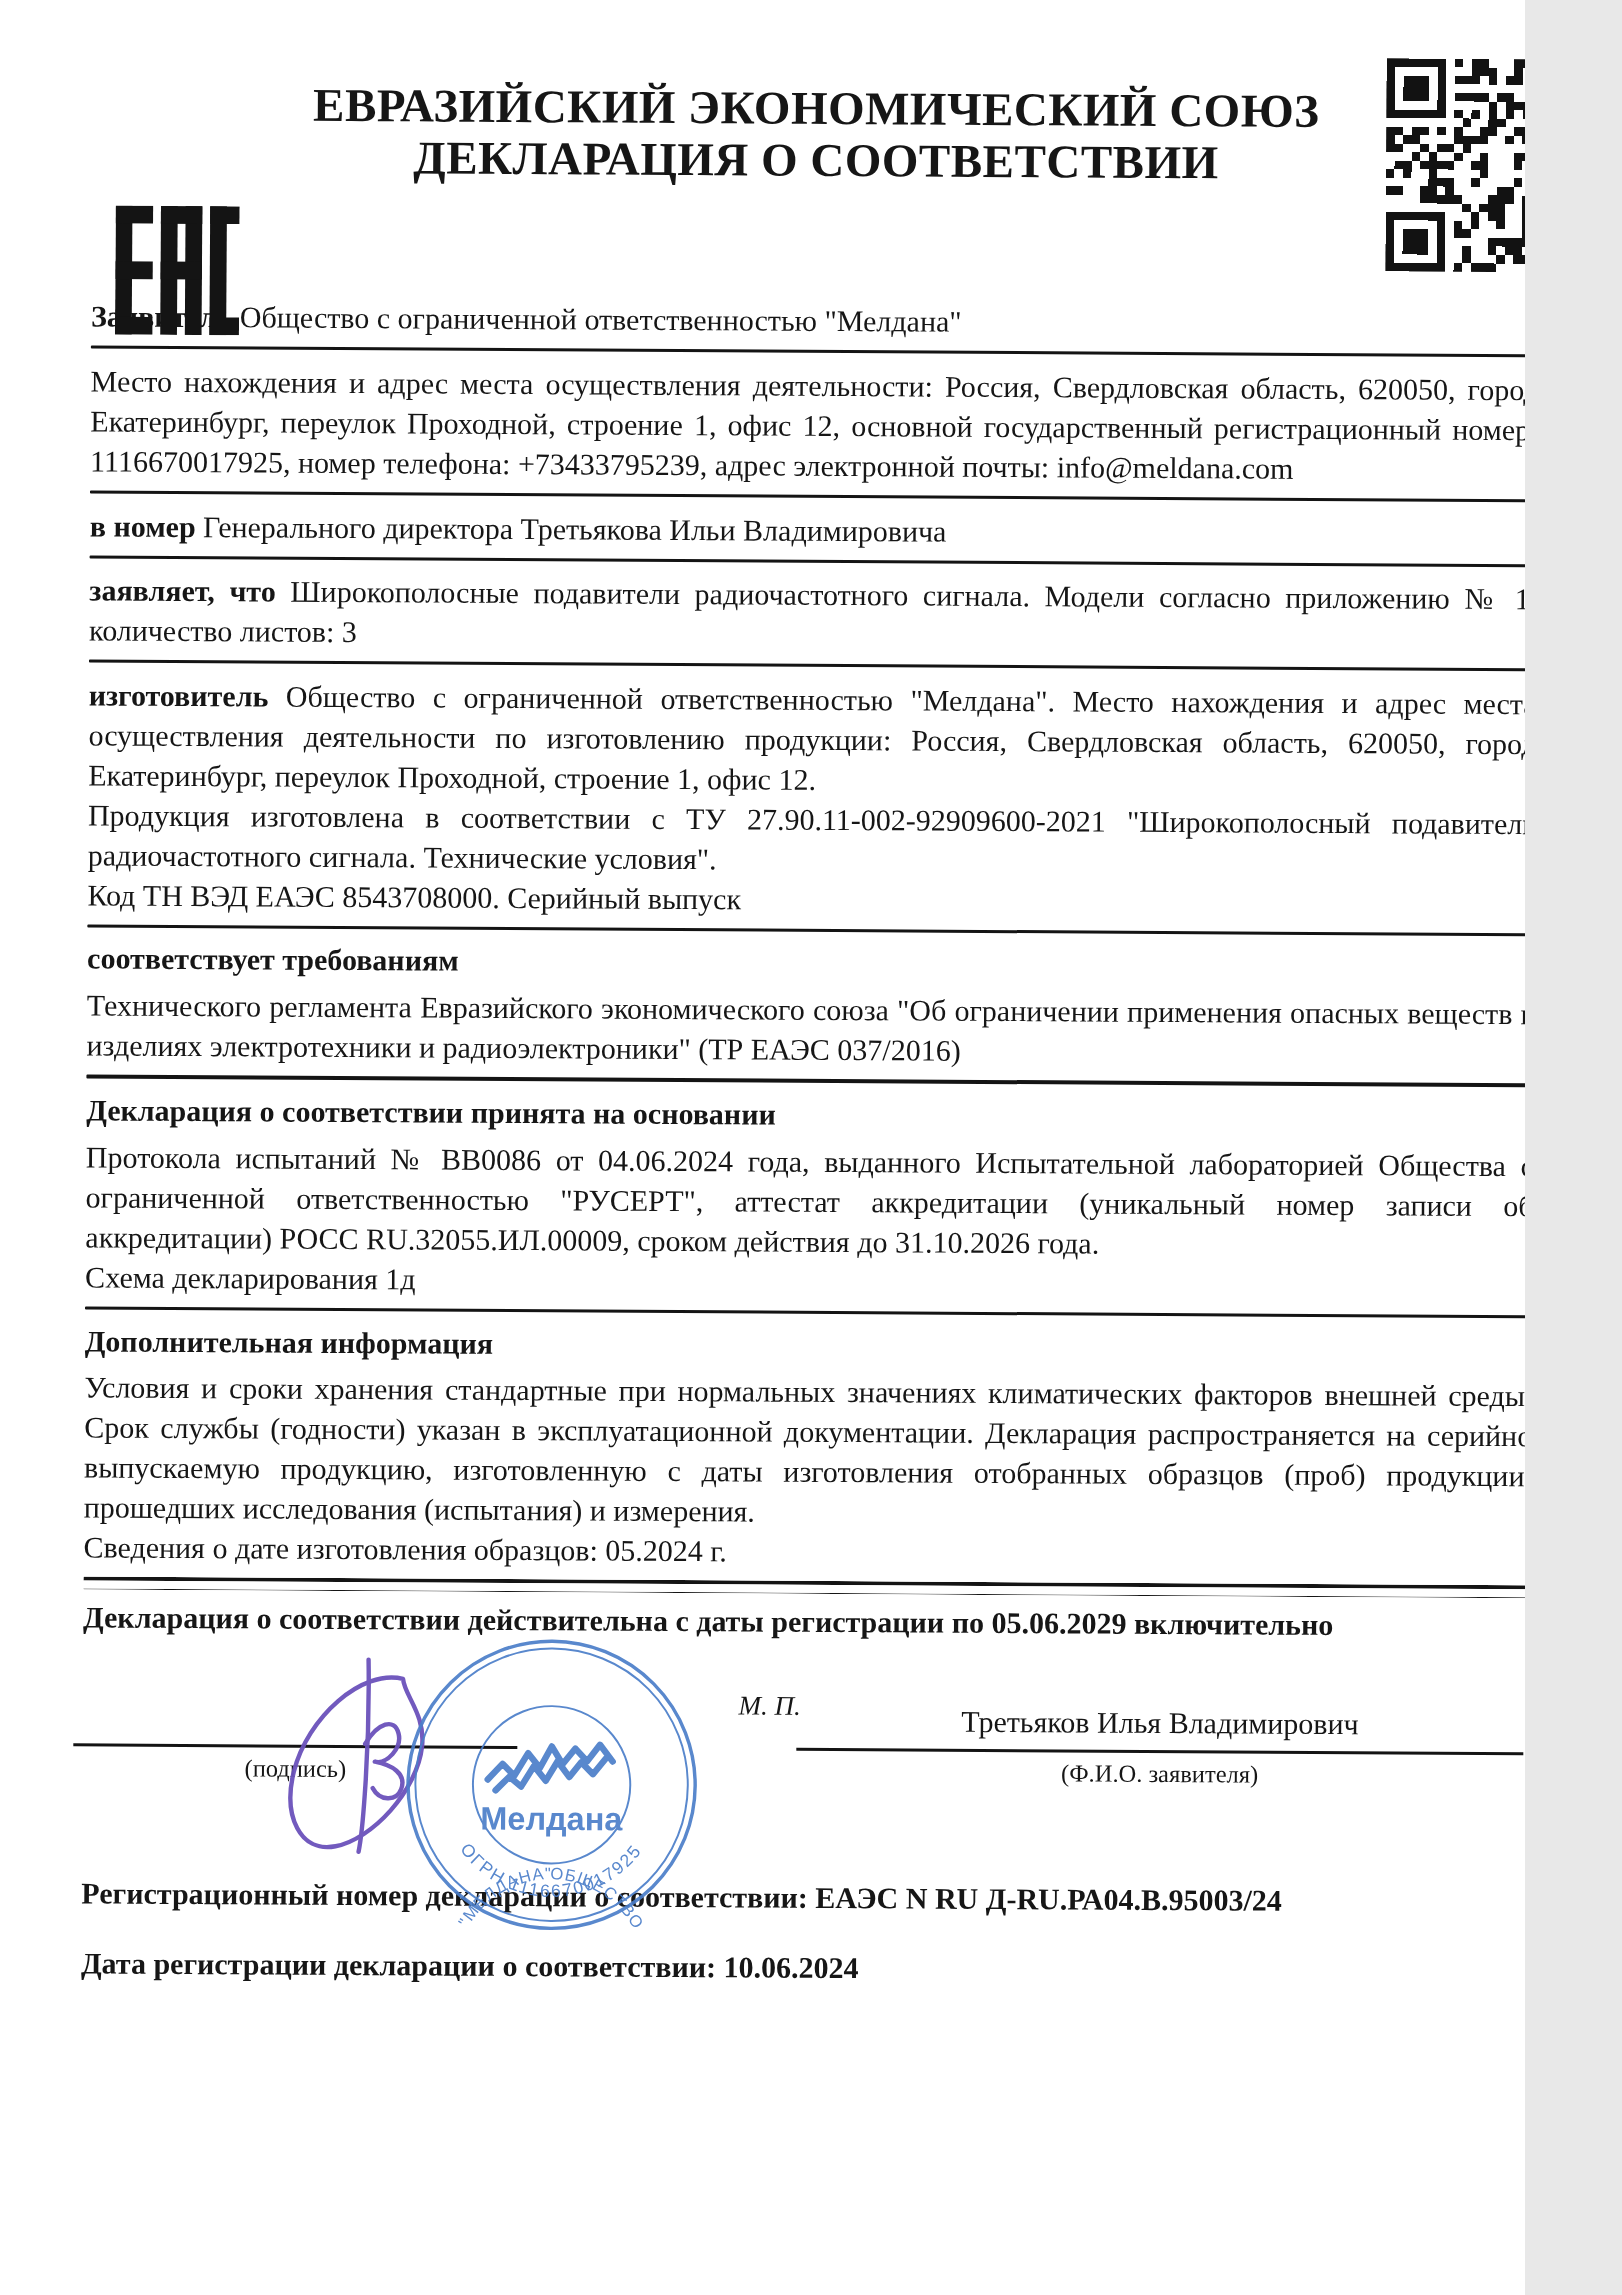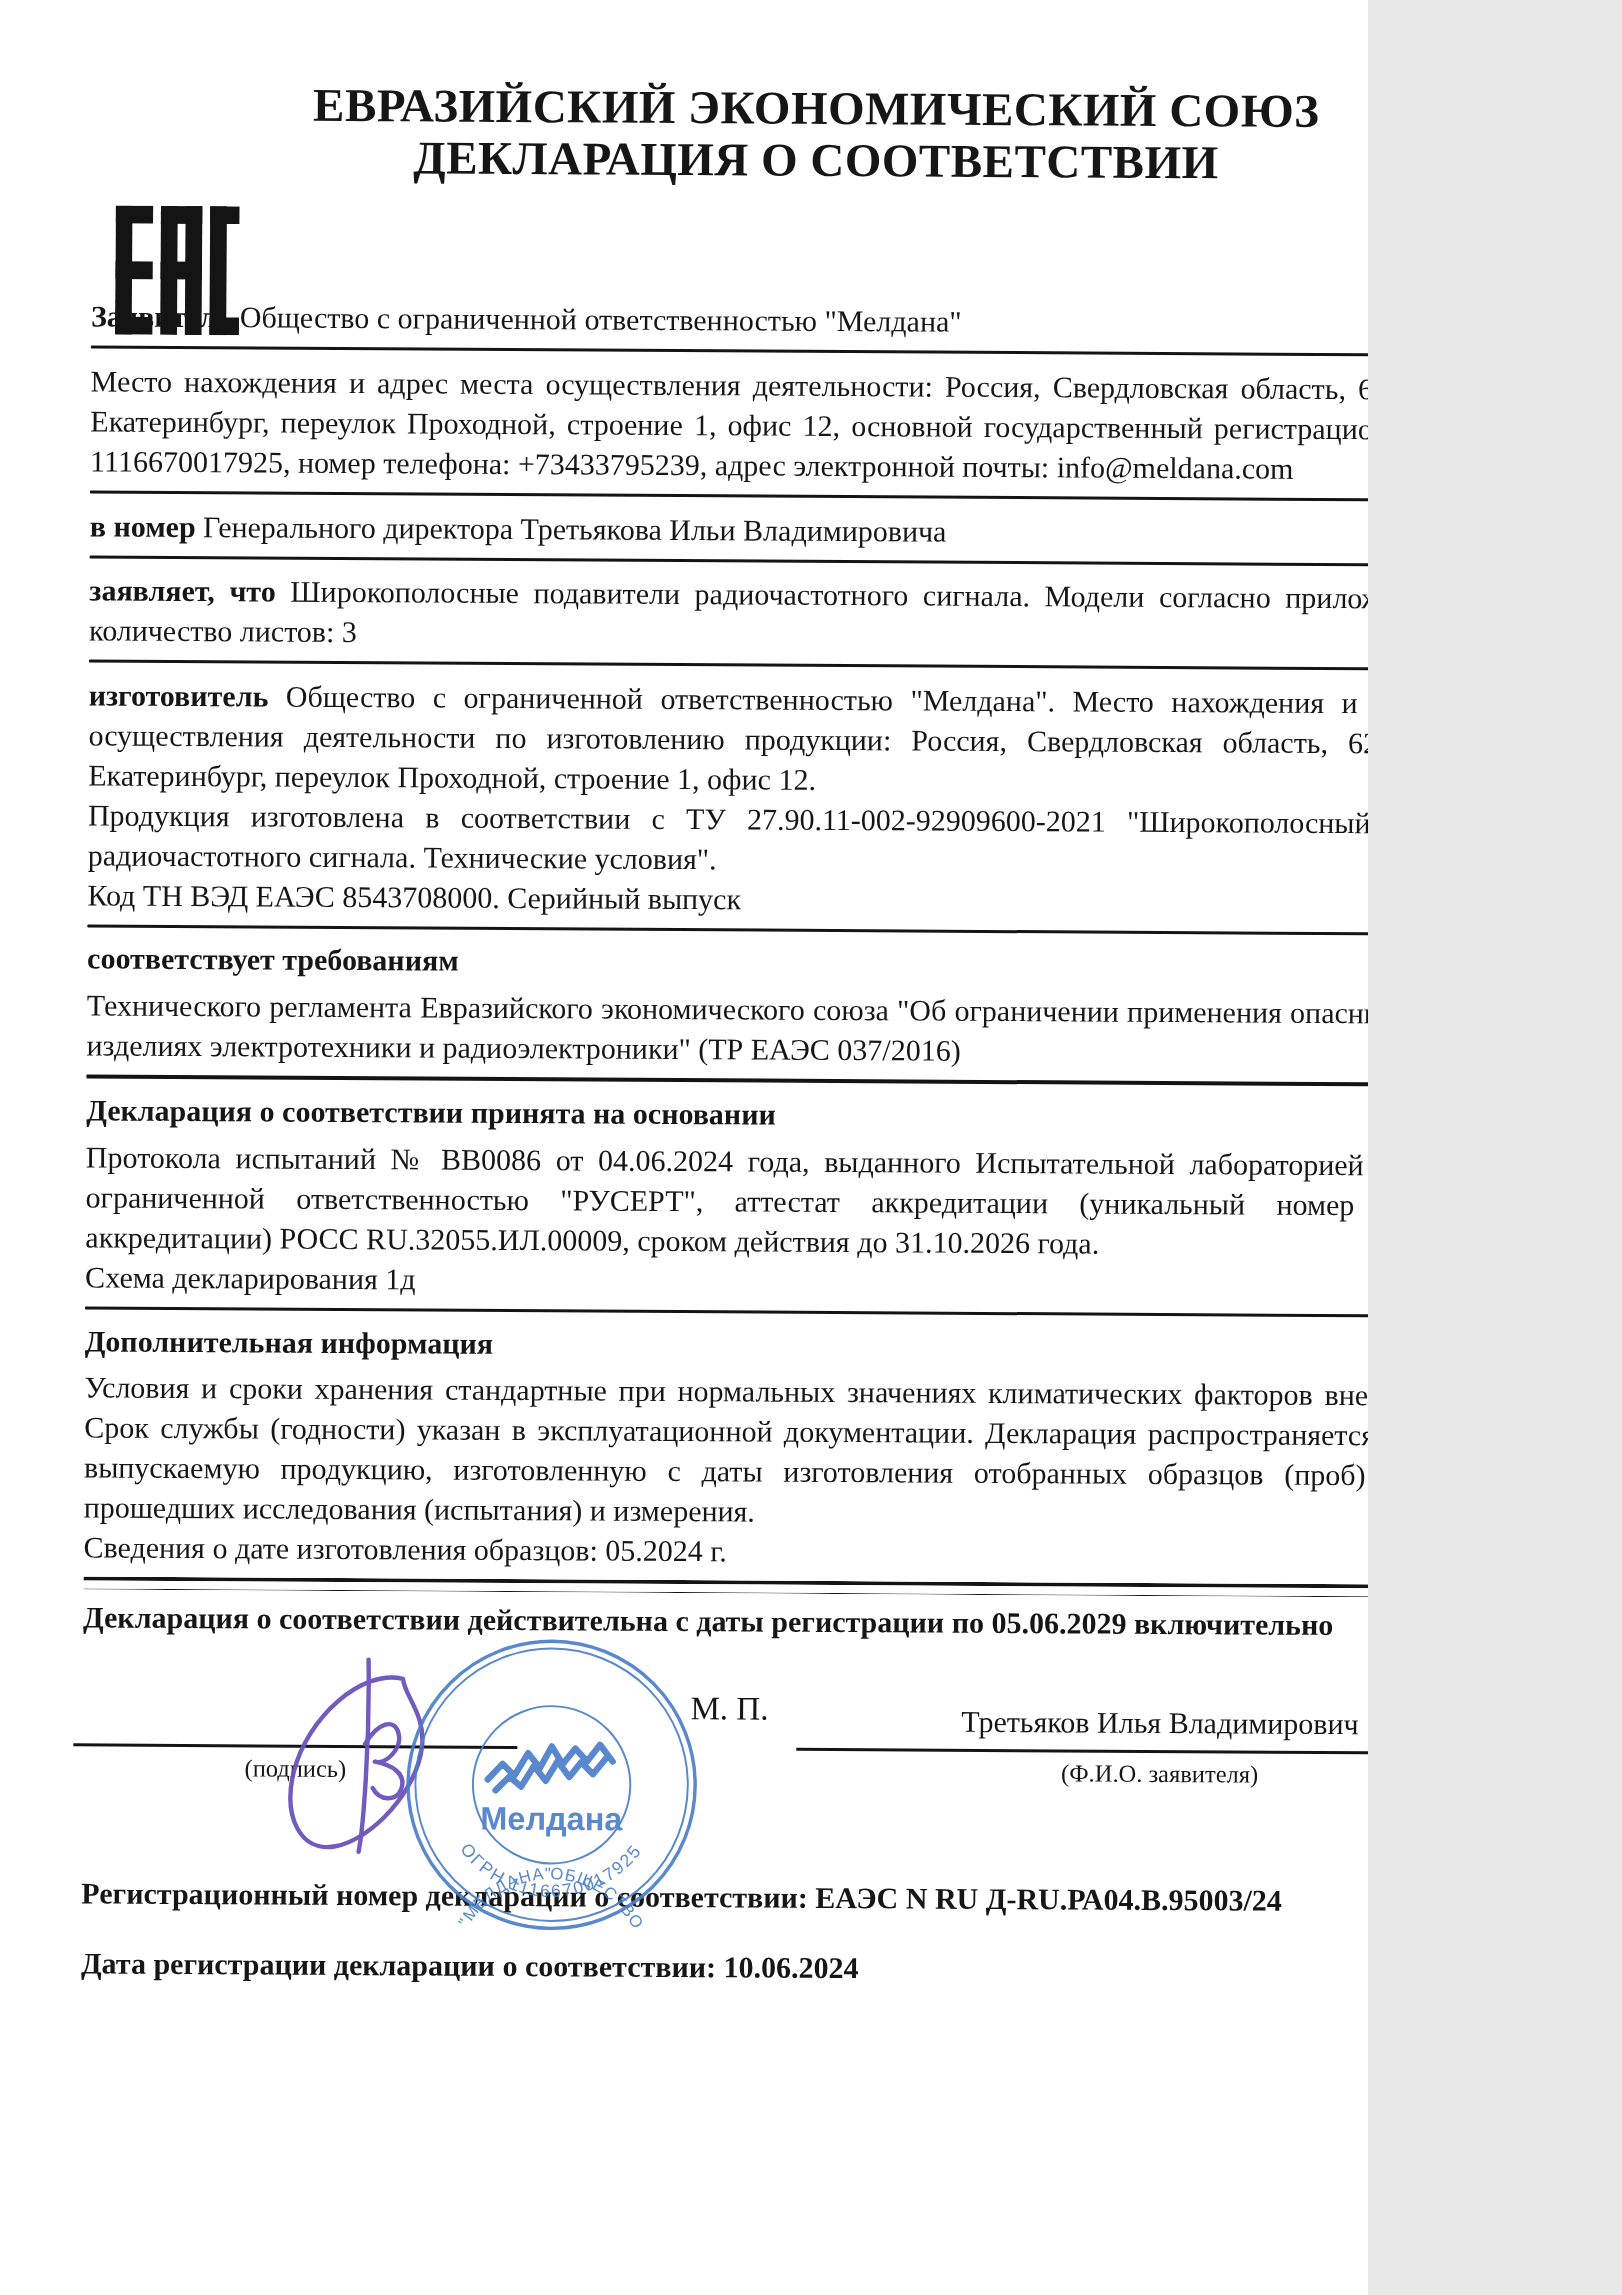--- a/index.html
+++ b/index.html
@@ -1,18 +1,18 @@
 <!DOCTYPE html>
 <html lang="ru" style="font-size:7.9px"><head>
 <meta charset="utf-8">
 <style>
   html,body{margin:0;padding:0;background:#e8e8e8;}
   .sheet{
     position:relative;
-    width:1368px;height:2295px;
+    width:1525px;height:2295px;
     background:#ffffff;
     overflow:hidden;
     font-family:"Liberation Serif","DejaVu Serif",serif;
     color:#161616;
   }
   .content{
     position:absolute;left:93px;top:0;width:1448px;
     transform:rotate(0.35deg);
     transform-origin:40% 0;
   }
@@ -36,21 +36,21 @@
   .validity{font-weight:bold;font-size:30px;line-height:40px;margin-top:8.8px;text-align:justify;}
   
   .sigsec{position:relative;height:216px;margin-top:3.9px;}
   .sigline{position:absolute;background:#141414;height:2.9px;top:102px;}
   .sigline.left{left:-8.8px;width:444px;}
   .sigline.right{left:714px;width:727px;}
   .sigcap{position:absolute;top:112px;font-size:24.5px;text-align:center;}
   .sigcap.left{left:-8.8px;width:444px;}
   .sigcap.right{left:714px;width:727px;}
   .fio{position:absolute;left:714px;width:727px;top:58px;font-size:30px;text-align:center;}
-  .mp{position:absolute;left:608px;top:45px;font-size:33px;z-index:6;}
+  .mp{position:absolute;left:656px;top:45px;font-size:27px;z-index:6;font-style:italic;}
   .stamp{position:absolute;left:322px;top:-7.4px;width:295px;height:295px;z-index:5;opacity:.92;}
   .autograph{position:absolute;left:169px;top:-22px;width:255px;height:275px;z-index:4;opacity:.95;}
   
   .reg{font-weight:bold;font-size:30px;line-height:41px;margin-top:14.7px;}
   .regdate{font-weight:bold;font-size:30px;line-height:41px;margin-top:28.5px;}
 </style>
 </head>
 <body>
 
 <div class="sheet">

